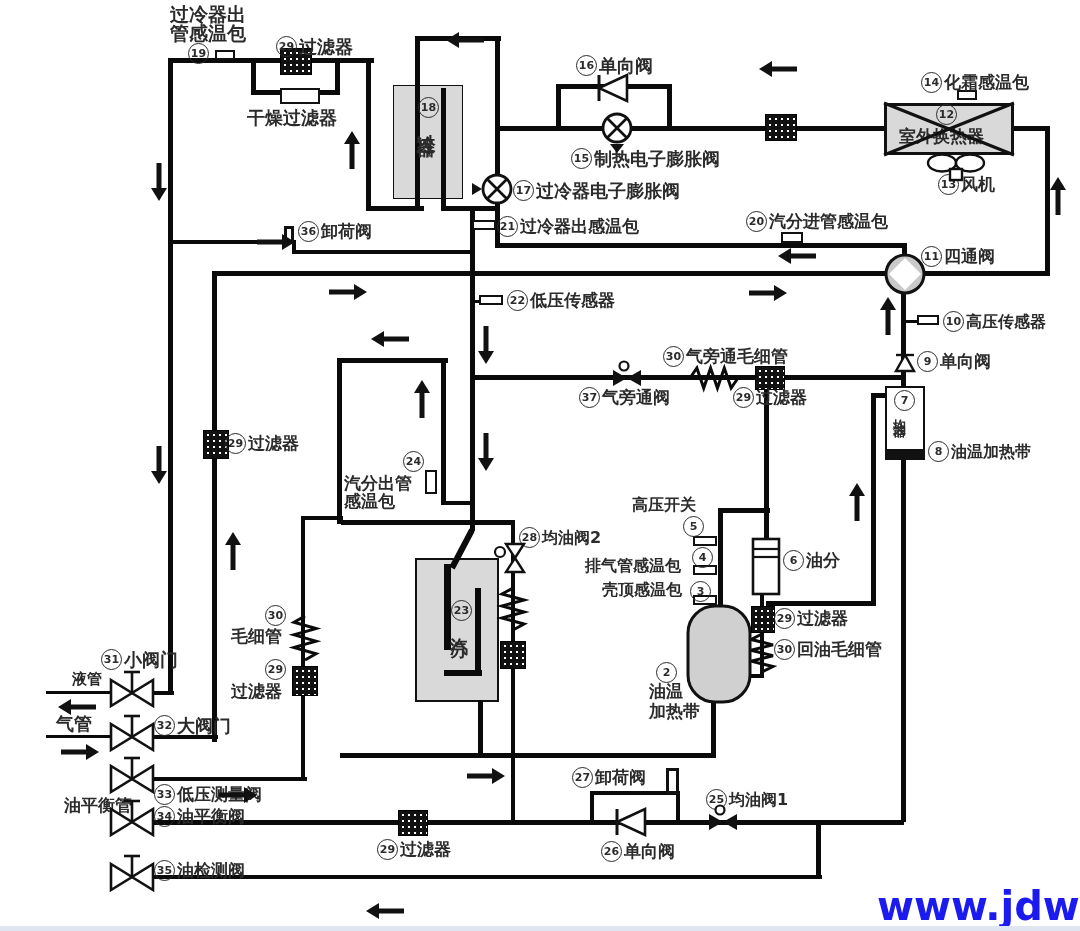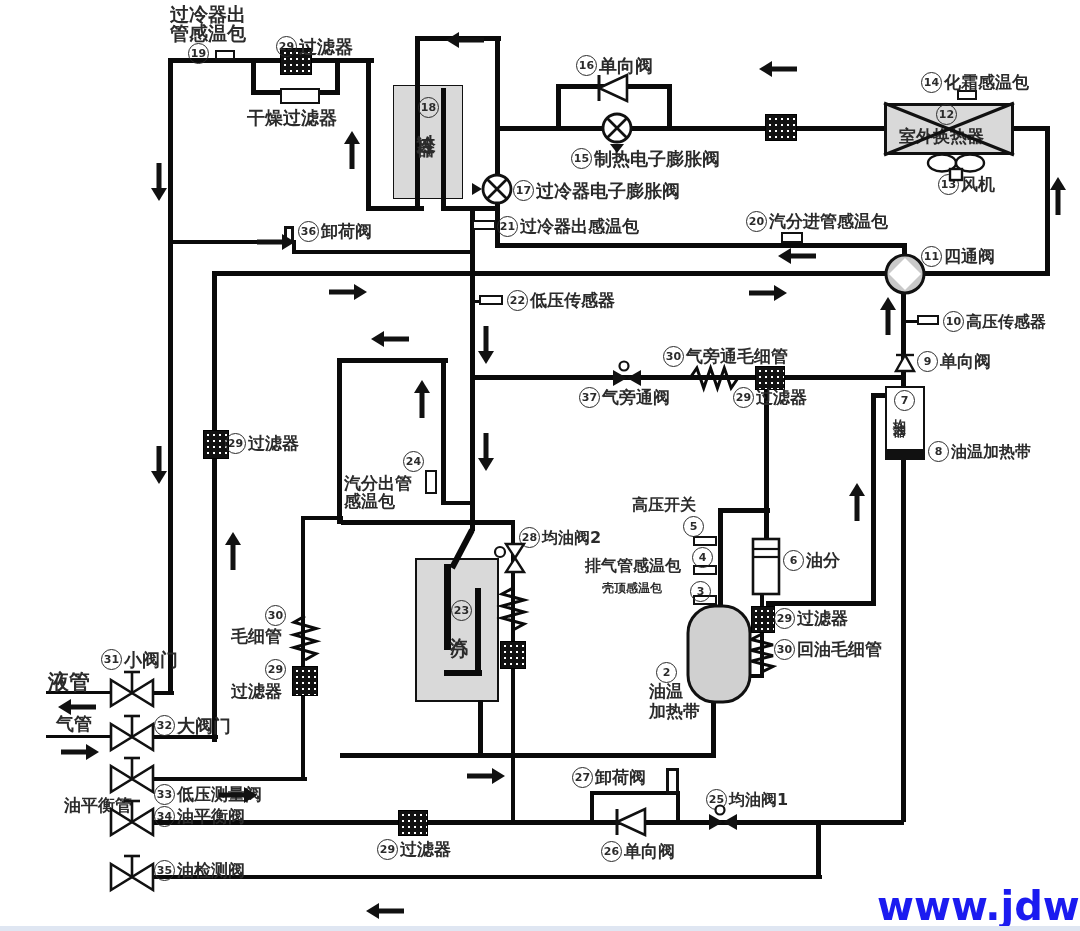--- a/index.html
+++ b/index.html
@@ -231,21 +231,21 @@
     </div>
     <div class="lbl" style="left: 692px; top: 547px; font-size: 17px;">
       <span class="cnum">4</span>
     </div>
     <div class="lbl" style="left: 585px; top: 558px; font-size: 16px;">
       <span>排气管感温包</span>
     </div>
     <div class="lbl" style="left: 690px; top: 581px; font-size: 17px;">
       <span class="cnum">3</span>
     </div>
-    <div class="lbl" style="left: 602px; top: 582px; font-size: 12px; justify-content: flex-end;">
+    <div class="lbl" style="left: 602px; top: 582px; font-size: 16px; justify-content: flex-end;">
       <span>壳顶感温包</span>
     </div>
     <div class="lbl" style="left: 783px; top: 550px; font-size: 17px;">
       <span class="cnum">6</span>
       <span>油分</span>
     </div>
     <div class="lbl" style="left: 774px; top: 608px; font-size: 17px;">
       <span class="cnum">29</span>
       <span>过滤器</span>
     </div>
@@ -277,21 +277,21 @@
     <div class="lbl" style="left: 265px; top: 659px; font-size: 17px;">
       <span class="cnum">29</span>
     </div>
     <div class="lbl" style="left: 231px; top: 683px; font-size: 17px;">
       <span>过滤器</span>
     </div>
     <div class="lbl" style="left: 101px; top: 649px; font-size: 18px;">
       <span class="cnum">31</span>
       <span>小阀门</span>
     </div>
-    <div class="lbl" style="left: 48px; top: 672px; font-size: 21px;">
+    <div class="lbl" style="left: 72px; top: 672px; font-size: 15px;">
       <span>液管</span>
     </div>
     <div class="lbl" style="left: 154px; top: 715px; font-size: 18px;">
       <span class="cnum">32</span>
       <span>大阀门</span>
     </div>
     <div class="lbl" style="left: 56px; top: 715px; font-size: 18px;">
       <span>气管</span>
     </div>
     <div class="lbl" style="left: 154px; top: 784px; font-size: 17px;">

